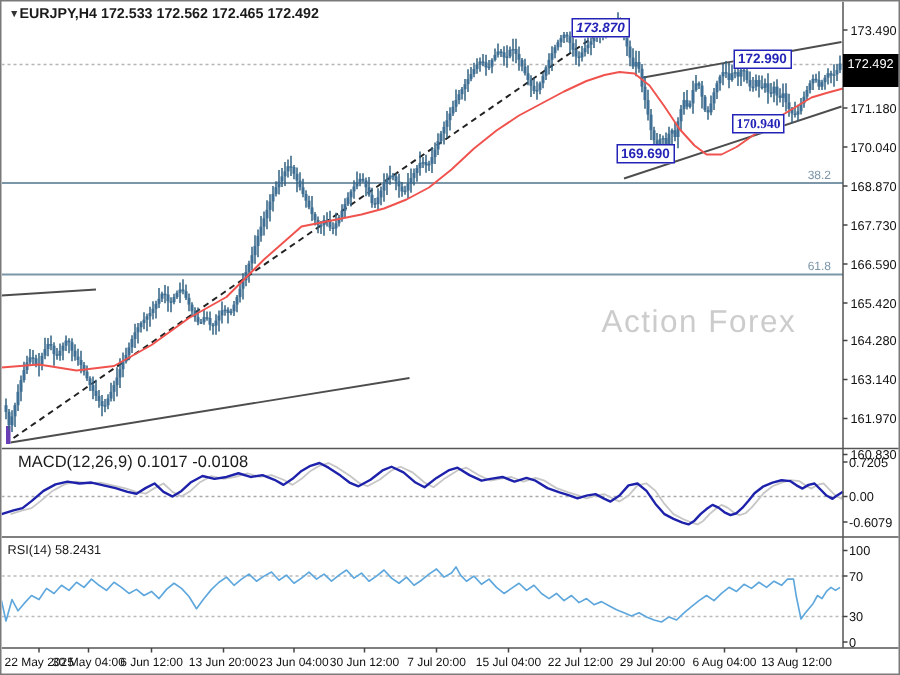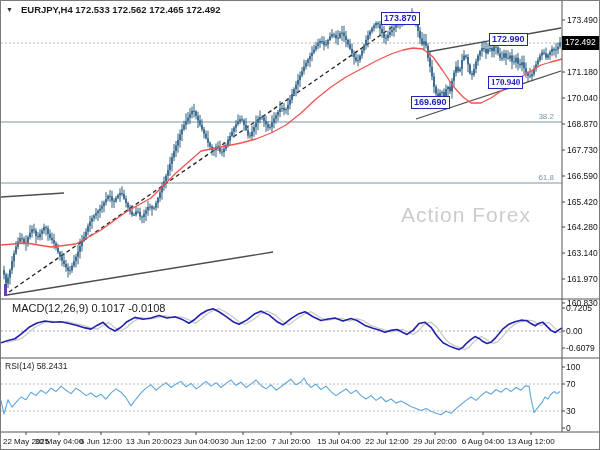--- a/index.html
+++ b/index.html
@@ -1,24 +1,24 @@
 <!DOCTYPE html>
 <html><head>
 <meta charset="utf-8">
 <style>
   html,body{margin:0;padding:0;background:#e8e8e8;font-family:"Liberation Sans",sans-serif;}
   #chart-root{position:relative;width:600px;height:450px;background:#ffffff;border:1px solid #7a7a7a;box-sizing:border-box;overflow:hidden;}
   #chart-svg{position:absolute;left:0;top:0;}
   .ovl{position:absolute;white-space:nowrap;}
-  #symbol-title{left:5px;top:3px;font-size:9.5px;font-weight:700;color:#1a1a1a;display:flex;align-items:center;gap:8px;}
+  #symbol-title{left:5px;top:3px;font-size:9.5px;font-weight:700;color:#1a1a1a;display:flex;align-items:center;gap:0;}
   #symbol-title .tri{font-size:7px;color:#333;cursor:pointer;}
   #macd-label{left:11px;top:301px;font-size:11px;color:#1a1a1a;}
   #rsi-label{left:4px;top:360px;font-size:8.5px;color:#1a1a1a;}
   #watermark{left:388px;top:202px;font-size:21px;color:#cccccc;letter-spacing:1px;margin-left:12px;}
-  #price-tag{left:561px;top:35px;width:38px;height:14px;background:#000;color:#fff;font-size:8.5px;line-height:13px;text-align:left;padding-left:3px;box-sizing:border-box;}
+  #price-tag{left:561px;top:35px;width:38px;height:22px;background:#000;color:#fff;font-size:8.5px;line-height:13px;text-align:left;padding-left:3px;box-sizing:border-box;}
   .swing-label{position:absolute;border:1px solid #2323b8;color:#2323b8;background:#ffffff;font-size:9px;font-weight:700;padding:0 2px;line-height:11px;height:11px;}
   .axlbl{font-size:8.5px;fill:#111;}
   .tmlbl{font-size:8px;fill:#111;}
   .fiblbl{font-size:8px;fill:#7b95a9;}
 </style>
 </head>
 <body>
 
 <div id="chart-root">
   <svg id="chart-svg" width="600" height="450">
@@ -669,18 +669,18 @@
   <div class="ovl" id="symbol-title">
     <span class="tri">▼</span>
     <span>EURJPY,H4 172.533 172.562 172.465 172.492</span>
   </div>
 
   <div class="ovl" id="macd-label">MACD(12,26,9) 0.1017 -0.0108</div>
   <div class="ovl" id="rsi-label">RSI(14) 58.2431</div>
   <div class="ovl" id="watermark">Action Forex</div>
   <div class="ovl" id="price-tag">172.492</div>
   <div id="anno-layer">
-      <div class="swing-label" style="left: 380px; top: 11px;">173.870</div>
+      <div class="swing-label" style="left: 380px; top: 11px; font-style: italic;">173.870</div>
       <div class="swing-label" style="left: 488px; top: 32px;">172.990</div>
       <div class="swing-label" style="left: 487px; top: 75px; font-family: Liberation Serif, serif;">170.940</div>
       <div class="swing-label" style="left: 410px; top: 95px; text-align: center;">169.690</div>
     </div>
 </div>
 
 </body></html>

